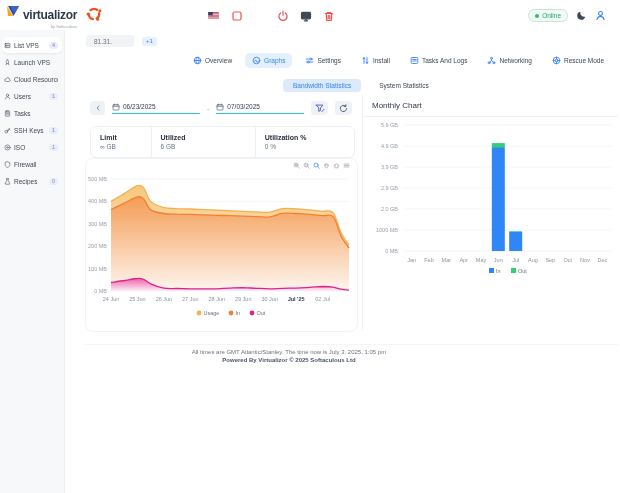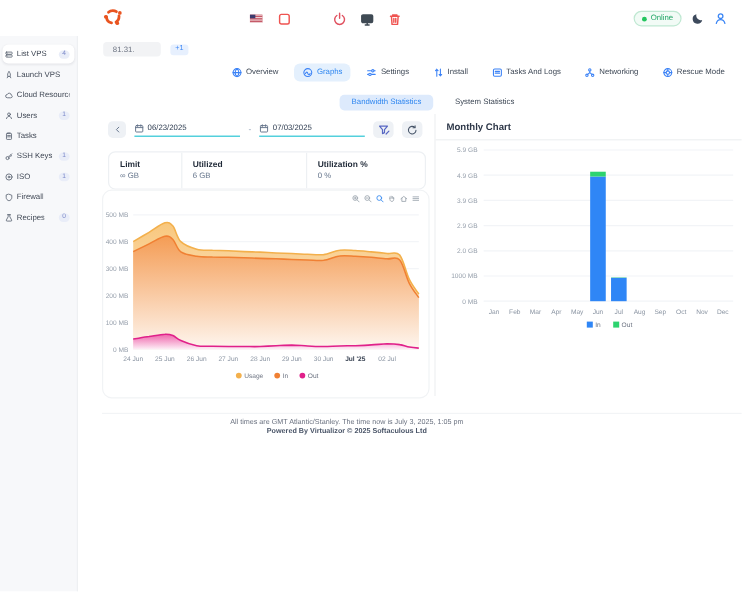--- a/index.html
+++ b/index.html
@@ -51,34 +51,47 @@
 .stat-cell+.stat-cell{border-left:1px solid #edf0f3}
 .stat-label{font-size:7px;font-weight:bold;color:#1f2937}
 .stat-value{font-size:6.5px;color:#64748b;margin-top:2px}
 .chart-card{position:absolute;left:85px;top:158px;width:273px;height:174px;border:1px solid #f1f3f5;border-radius:8px}
 .apex-toolbar{position:absolute;right:7px;top:3px;display:flex;align-items:center;gap:3px}
 .apex-toolbar .ic{color:#9aa3ad;cursor:pointer}
 .apex-toolbar .ic.sel{color:#2e86f0}
 #area-chart{position:absolute;left:1px;top:12px}
 
 .right-panel{position:absolute;left:362px;top:95px;width:256px;height:235px;border-left:1px solid #eef0f2}
-.rp-title{font-size:8px;font-weight:bold;color:#2d3748;padding:6px 0 6px 9px;border-bottom:1px solid #eef0f2}
+.rp-title{font-size:8px;font-weight:normal;color:#2d3748;padding:6px 0 6px 9px;border-bottom:1px solid #eef0f2}
 #bar-chart{position:absolute;left:2px;top:22px}
 
 .footer-divider{position:absolute;left:85px;top:344px;width:533px;height:1px;background:#f2f4f6}
 .footer{position:absolute;left:0;top:349px;width:578px;text-align:center}
 .footer-l1{font-size:6px;color:#6b7280}
 .footer-l2{font-size:6px;font-weight:bold;color:#4a5568;margin-top:2px}
 </style>
 </head>
 <body>
 
 <div class="screen">
 
   <div class="header">
+    <div class="brand">
+      <span class="ic">
+        <svg width="13" height="12" viewBox="0 0 13 12">
+            <polygon points="0,1 6,11 1,11" fill="#f5a623"></polygon>
+            <polygon points="1,1 12,1 6.5,11" fill="#2b4ea2"></polygon>
+            <polygon points="3,1 12,1 7.5,9" fill="#3e63c4"></polygon>
+          </svg>
+      </span>
+      <span>
+        <span class="brand-name">virtualizor</span>
+        <span class="brand-tag">by Softaculous</span>
+      </span>
+    </div>
     <span class="ic os-icon">
         <svg width="16" height="16" viewBox="0 0 12 12" fill="none" stroke="currentColor" stroke-width="1.2" stroke-linecap="round" stroke-linejoin="round">
           <circle cx="6" cy="6" r="3.9" stroke-width="1.7" stroke-dasharray="5.3 2.9" stroke-dashoffset="1.4"></circle>
           <circle cx="10.4" cy="3.6" r="1.15" fill="currentColor" stroke="none"></circle>
           <circle cx="1.6" cy="6" r="1.15" fill="currentColor" stroke="none"></circle>
           <circle cx="8.8" cy="10" r="1.15" fill="currentColor" stroke="none"></circle>
         </svg>
       </span>
     <div class="hdr-actions">
       <span class="hbtn ic">

